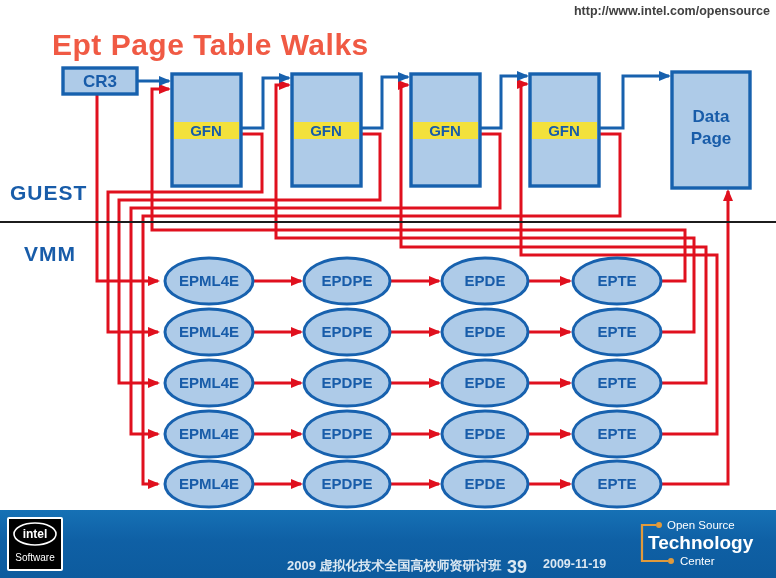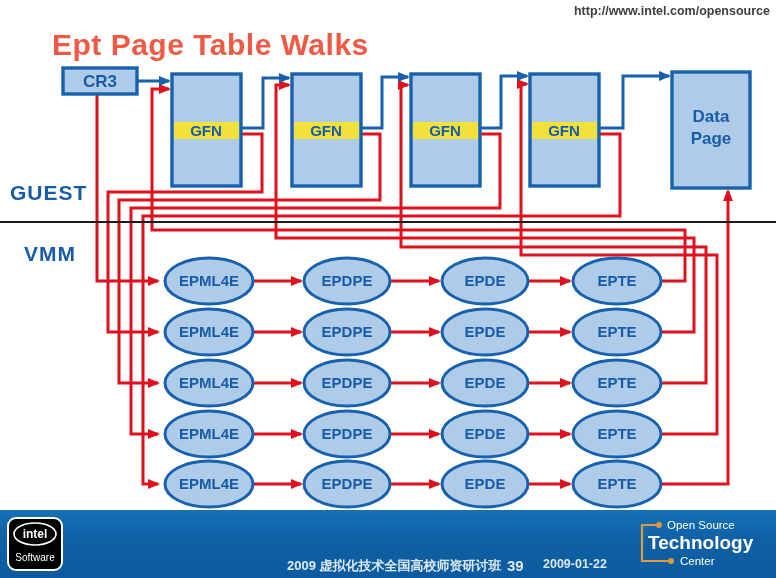--- a/index.html
+++ b/index.html
@@ -32,30 +32,30 @@
   .t-zone    { font-size:21px; letter-spacing:1px; }
   .t-node    { font-size:15px; text-anchor:middle; }
 
   
   .footer {
     position:absolute; left:0; top:510px; width:776px; height:68px;
     background:linear-gradient(180deg,#1671b5 0%, #0f60a5 45%, #0d5b9e 100%);
   }
   .intel-badge {
     position:absolute; left:7px; top:7px; width:56px; height:54px;
-    background:#000; border:2px solid #ffffff; border-radius:9px;
+    background:#000; border:2px solid #ffffff; border-radius:2px;
     box-sizing:border-box;
   }
   .ft-text {
     position:absolute; top:47px; color:#dce8f2; font-weight:bold;
     font-size:13px; white-space:nowrap;
   }
   .ft-group { left:85px;  }
   .ft-event { left:287px; }
-  .ft-page  { left:507px; font-size:15px; }
+  .ft-page  { left:507px; font-size:18px; }
   .ft-date  { left:543px; font-size:12.5px; }
   .ostc { position:absolute; right:6px; top:5px; }
 </style>
 </head>
 <body>
 
 <div class="url">http://www.intel.com/opensource</div>
 <h1 class="title">Ept Page Table Walks</h1>
 
 <svg class="diagram" width="776" height="510" viewBox="0 0 776 510" xmlns="http://www.w3.org/2000/svg">
@@ -249,21 +249,21 @@
   <div class="intel-badge">
     <svg width="52" height="50" viewBox="0 0 52 50" xmlns="http://www.w3.org/2000/svg">
       <ellipse cx="26" cy="15" rx="21" ry="11" fill="none" stroke="#ffffff" stroke-width="1.6"></ellipse>
       <text x="26" y="19" text-anchor="middle" fill="#ffffff" font-size="12" font-weight="bold" font-family="Liberation Sans, sans-serif">intel</text>
       <text x="26" y="42" text-anchor="middle" fill="#ffffff" font-size="10" font-family="Liberation Sans, sans-serif">Software</text>
     </svg>
   </div>
 
   <div class="ft-text ft-event">2009 虚拟化技术全国高校师资研讨班</div>
   <div class="ft-text ft-page">39</div>
-  <div class="ft-text ft-date">2009-01-22</div>
+  <div class="ft-text ft-date">2009-11-19</div>
 
   <svg class="ostc" width="140" height="56" viewBox="0 0 140 56" xmlns="http://www.w3.org/2000/svg">
     <path d="M26,10 H12 V46 H38" fill="none" stroke="#e09a3c" stroke-width="2.2"></path>
     <circle cx="29" cy="10" r="3" fill="#e09a3c"></circle>
     <circle cx="41" cy="46" r="3" fill="#e09a3c"></circle>
     <text x="37" y="14" fill="#ffffff" font-size="11.5" font-family="Liberation Sans, sans-serif">Open Source</text>
     <text x="18" y="34" fill="#ffffff" font-size="19" font-weight="bold" font-family="Liberation Sans, sans-serif">Technology</text>
     <text x="50" y="50" fill="#ffffff" font-size="11.5" font-family="Liberation Sans, sans-serif">Center</text>
   </svg>
 </div>

